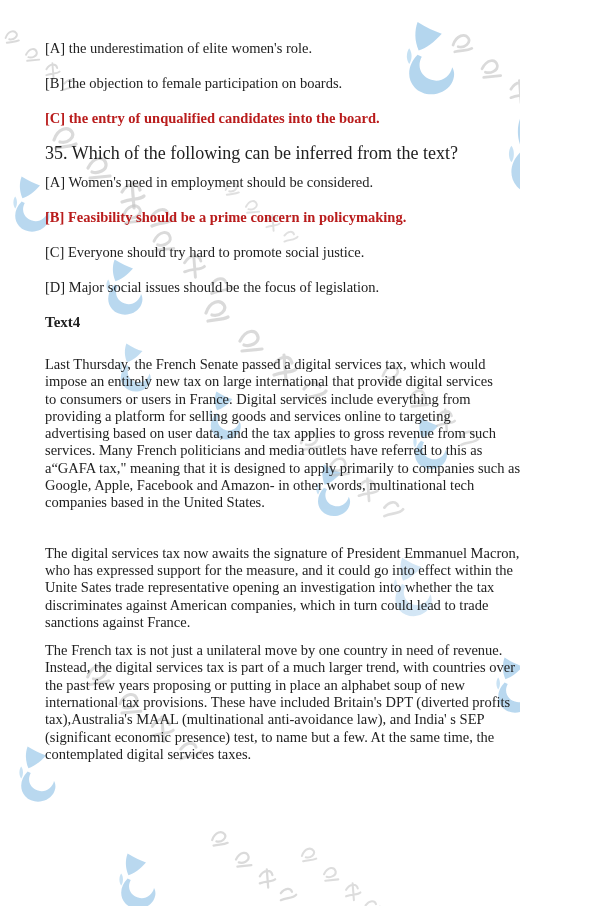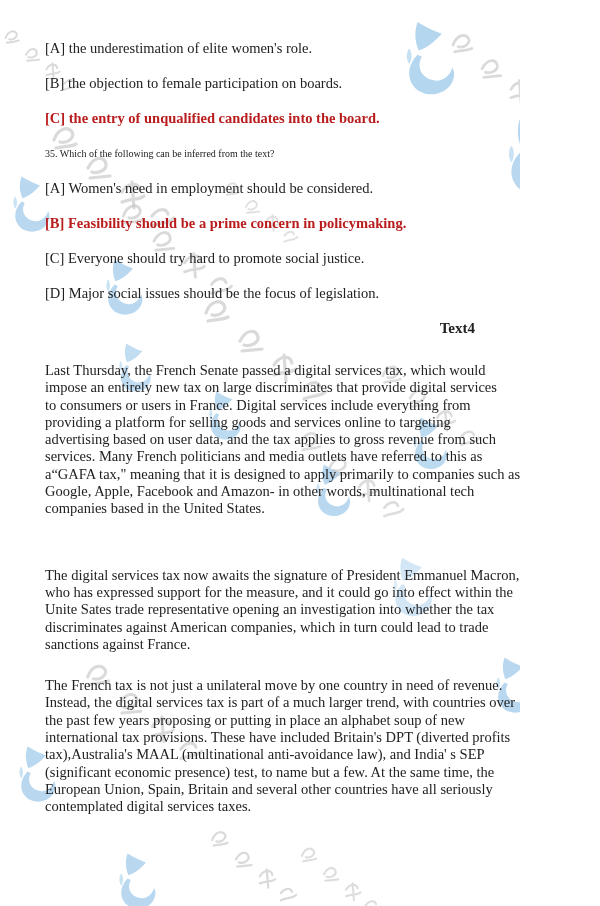--- a/index.html
+++ b/index.html
@@ -10,30 +10,30 @@
     overflow:hidden;
     font-family:Liberation Serif, serif;
     color:#212121;
   }
   .wm-layer{position:absolute;left:0;top:0;width:600px;height:906px;z-index:0;pointer-events:none;}
   .content{position:relative;z-index:1;padding:40px 30px 0 45px;}
   .opt{
     font-size:14.5px;line-height:17px;margin-bottom:18px;white-space:nowrap;
   }
   .opt.hl{color:#b91c1c;font-weight:bold;}
-  .stem{font-size:10px;line-height:17px;margin-bottom:18px;white-space:nowrap;}
+  .stem{font-size:18px;line-height:17px;margin-bottom:12px;white-space:nowrap;}
   .heading{
-    margin:4px 15px 0 0;text-align:right;
+    margin:4px 15px 0 0;text-align:left;
     font-weight:bold;font-size:15px;line-height:17px;
   }
   .para{margin:0;}
   .para .ln{font-size:14.5px;line-height:17.3px;white-space:nowrap;}
   .para.p1{margin-top:25px;}
-  .para.p2{margin-top:49px;}
-  .para.p3{margin-top:24px;}
+  .para.p2{margin-top:33px;}
+  .para.p3{margin-top:11px;}
 </style>
 </head>
 <body>
 
 <div class="page">
 
   <svg class="wm-layer" width="600" height="906" viewBox="0 0 600 906" aria-hidden="true">
     <defs>
       <g id="sw">
         <path d="M12,2 C20,7 28,11 35,13 C28,21 20,27 13,29 C9,20 9,10 12,2 Z" fill="#a8cfec"></path>
@@ -89,21 +89,21 @@
       <div class="opt">[A] Women's need in employment should be considered.</div>
       <div class="opt hl">[B] Feasibility should be a prime concern in policymaking.</div>
       <div class="opt">[C] Everyone should try hard to promote social justice.</div>
       <div class="opt">[D] Major social issues should be the focus of legislation.</div>
     </div>
 
     <div class="heading">Text4</div>
 
     <div class="para p1">
       <div class="ln">Last Thursday, the French Senate passed a digital services tax, which would</div>
-      <div class="ln">impose an entirely new tax on large discriminates that provide digital services</div>
+      <div class="ln">impose an entirely new tax on large international that provide digital services</div>
       <div class="ln">to consumers or users in France. Digital services include everything from</div>
       <div class="ln">providing a platform for selling goods and services online to targeting</div>
       <div class="ln">advertising based on user data, and the tax applies to gross revenue from such</div>
       <div class="ln">services. Many French politicians and media outlets have referred to this as</div>
       <div class="ln">a“GAFA tax," meaning that it is designed to apply primarily to companies such as</div>
       <div class="ln">Google, Apple, Facebook and Amazon- in other words, multinational tech</div>
       <div class="ln">companies based in the United States.</div>
     </div>
 
     <div class="para p2">
@@ -114,18 +114,17 @@
       <div class="ln">sanctions against France.</div>
     </div>
 
     <div class="para p3">
       <div class="ln">The French tax is not just a unilateral move by one country in need of revenue.</div>
       <div class="ln">Instead, the digital services tax is part of a much larger trend, with countries over</div>
       <div class="ln">the past few years proposing or putting in place an alphabet soup of new</div>
       <div class="ln">international tax provisions. These have included Britain's DPT (diverted profits</div>
       <div class="ln">tax),Australia's MAAL (multinational anti-avoidance law), and India' s SEP</div>
       <div class="ln">(significant economic presence) test, to name but a few. At the same time, the</div>
-      <div class="ln">European Union, Spain, Britain and several other countries have all seriously</div>
       <div class="ln">contemplated digital services taxes.</div>
     </div>
 
   </div>
 </div>
 
 </body></html>

